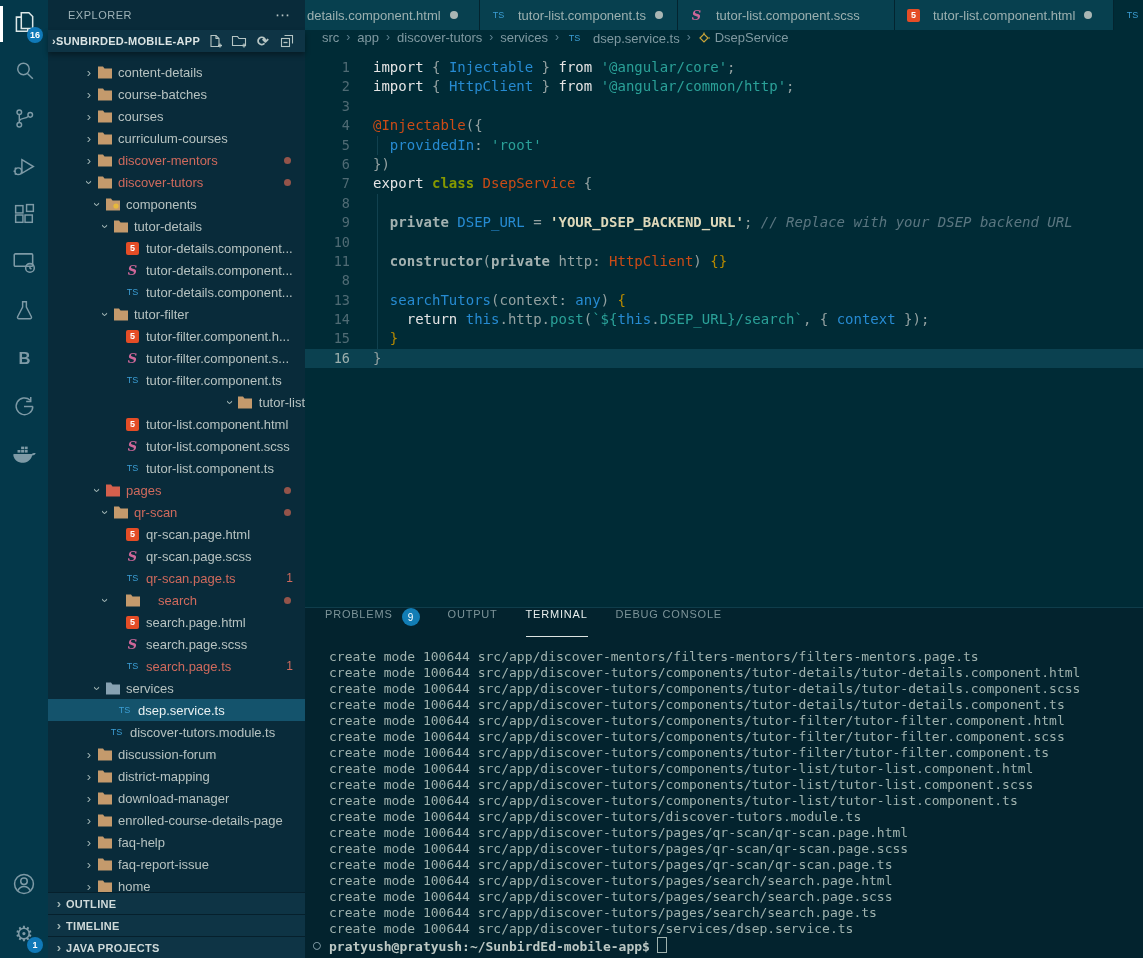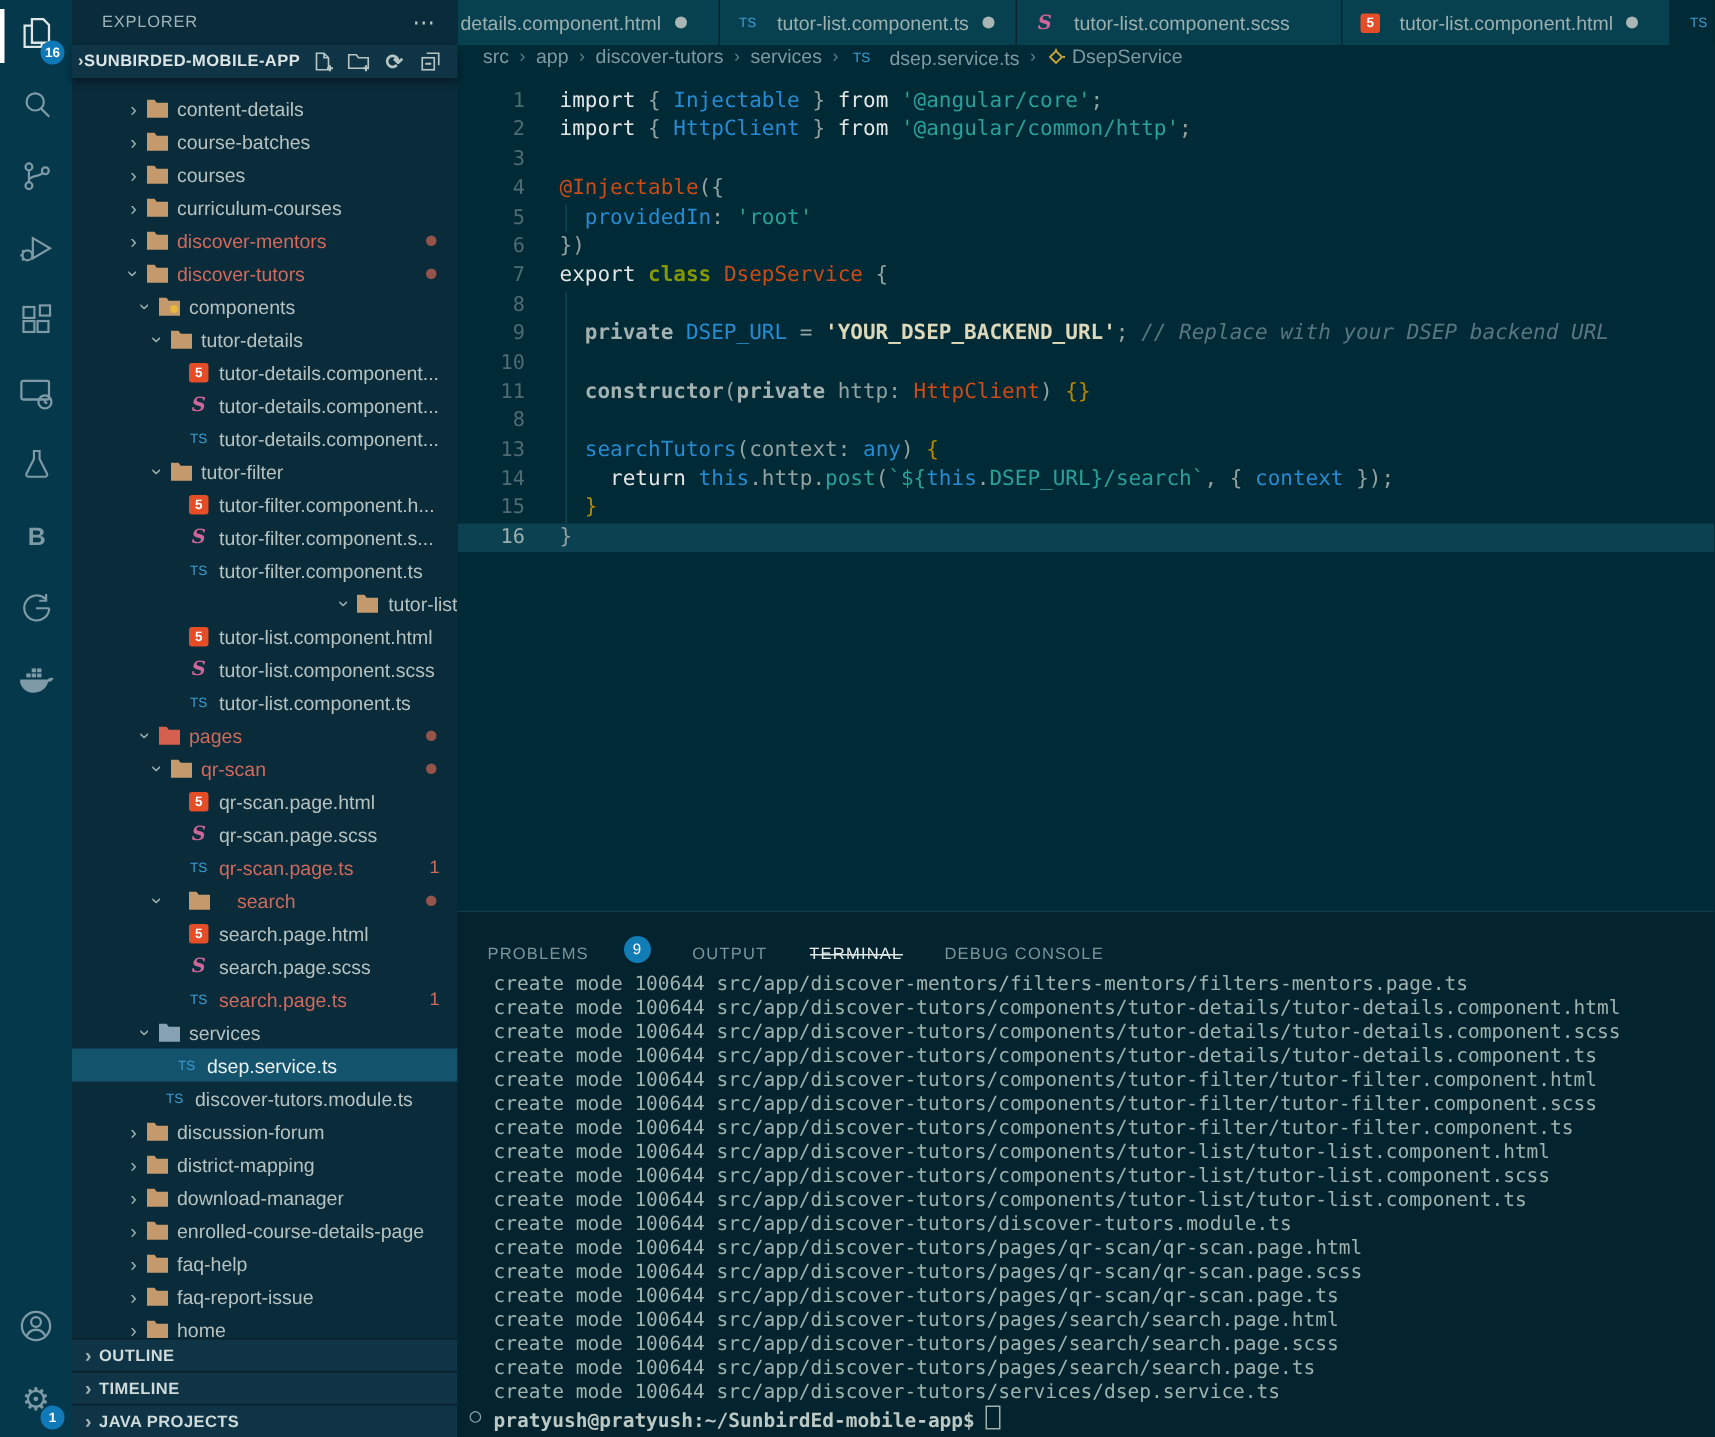--- a/index.html
+++ b/index.html
@@ -64,21 +64,21 @@
   .tk-kw{color:#e5e5e5}.tk-kwb{color:#859900;font-weight:bold}
   .tk-typ{color:#268bd2}.tk-str{color:#2aa198}
   .tk-strb{color:#ded8ba;font-weight:bold}
   .tk-orn{color:#cb4b16}.tk-yel{color:#b58900}
   .tk-txt{color:#93a1a1}.tk-txtb{color:#a3b1b0;font-weight:bold}
   .tk-com{color:#5a7680;font-style:italic}
 
   
   .panel{height:350px;flex:none;background:#03232e;border-top:1px solid #0f3d4b;display:flex;flex-direction:column}
   .panel-tabs{height:34px;display:flex;align-items:center;padding-left:20px;gap:28px;font-size:11px;letter-spacing:.8px;color:#7d9499;flex:none}
-  .ptab{display:flex;align-items:flex-end;gap:23px;cursor:pointer;height:100%;position:relative}
+  .ptab{display:flex;align-items:flex-start;gap:9px;cursor:pointer;height:100%;position:relative}
   .ptab.active{color:#e7edec}
   .ptab.active::after{content:"";position:absolute;left:0;right:0;bottom:5px;height:1px;background:#dde4e2}
   .pbadge{width:18px;height:18px;border-radius:50%;background:#127db5;color:#fff;font-size:10px;letter-spacing:0;display:flex;align-items:center;justify-content:center}
   .terminal{flex:1;font-family:"DejaVu Sans Mono",monospace;font-size:13px;line-height:16px;color:#9fb2ae;padding:7px 0 0 24px;overflow:hidden}
   .tline{white-space:pre}
   .tprompt{font-weight:bold;color:#bcc8c4;position:relative;white-space:pre}
   .tdecor{position:absolute;left:-16px;color:#86a0aa;font-weight:normal}
   .cursor{display:inline-block;width:8px;height:14px;border:1px solid #9fb2ae;margin-left:7px;vertical-align:-2px}
 </style>
 </head>

